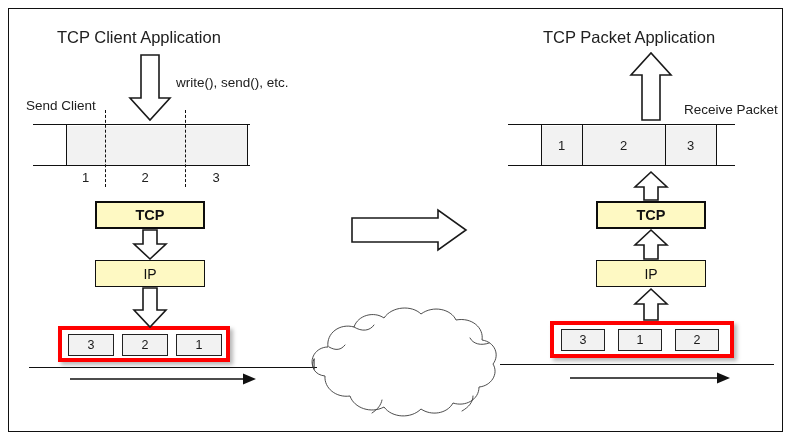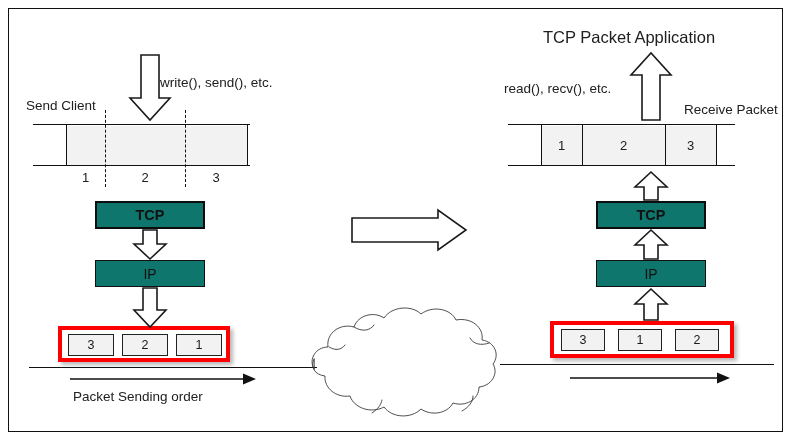--- a/index.html
+++ b/index.html
@@ -14,43 +14,44 @@
 
   
   .buf-outer{position:absolute;box-sizing:border-box;border-top:1.6px solid #111;border-bottom:1.6px solid #111;}
   .buf-fill{position:absolute;background:#f2f2f2;box-sizing:border-box;}
   .vline{position:absolute;width:0;border-left:1.6px solid #111;}
   .dline{position:absolute;width:0;border-left:1.7px dashed #111;}
 
   .cellnum{position:absolute;font-size:13px;color:#202020;text-align:center;}
 
   
-  .pbox{position:absolute;box-sizing:border-box;background:#0f766e;border:1.3px solid #111;
+  .pbox{position:absolute;box-sizing:border-box;background:#fef9c3;border:1.3px solid #111;
         display:flex;align-items:center;justify-content:center;font-size:14px;color:#111;}
   .pbox.tcp{border:2.4px solid #0d0d0d;font-weight:bold;font-size:14.5px;}
 
   
   .redbox{position:absolute;box-sizing:border-box;border:4px solid #ff0000;background:#ffffff;
           box-shadow:3px 3px 4px rgba(0,0,0,0.28);}
   .pkt{position:absolute;box-sizing:border-box;border:1.2px solid #222;background:#f2f2f2;
        display:flex;align-items:center;justify-content:center;font-size:12.5px;color:#1a1a1a;}
 
   .wire{position:absolute;height:0;border-top:1.4px solid #111;}
 
   svg.ov{position:absolute;left:0;top:0;width:809px;height:442px;pointer-events:none;}
 </style>
 </head>
 <body>
 
 <div id="stage">
 
   <div class="frame"></div>
 
+  <div class="txt title" style="left:57px;top:29px;">TCP Client Application</div>
 
-  <div class="txt lbl" style="left:160px;top:76px;">write(), send(), etc.</div>
+  <div class="txt lbl" style="left:176px;top:76px;">write(), send(), etc.</div>
 
   <div class="txt lbl" style="left:26px;top:99px;">Send Client</div>
 
   <div class="buf-outer" style="left:33px;top:124px;width:217px;height:42px;"></div>
   <div class="buf-fill" style="left:66px;top:125.5px;width:181px;height:39px;"></div>
   <div class="vline" style="left:66px;top:124px;height:42px;"></div>
   <div class="vline" style="left:247px;top:124px;height:42px;"></div>
   <div class="dline" style="left:105px;top:110px;height:77px;"></div>
   <div class="dline" style="left:185px;top:110px;height:77px;"></div>
 
@@ -61,25 +62,23 @@
   <div class="pbox tcp" style="left:95px;top:201px;width:110px;height:28px;">TCP</div>
   <div class="pbox" style="left:95px;top:260px;width:110px;height:27px;">IP</div>
 
   <div class="redbox" style="left:58px;top:326px;width:172px;height:36px;"></div>
   <div class="pkt" style="left:68px;top:334px;width:46px;height:22px;">3</div>
   <div class="pkt" style="left:122px;top:334px;width:46px;height:22px;">2</div>
   <div class="pkt" style="left:176px;top:334px;width:46px;height:22px;">1</div>
 
   <div class="wire" style="left:29px;top:367px;width:288px;"></div>
 
-  <div class="txt lbl" style="left:73px;top:390px;">Packet Sending order</div>
 
   <div class="txt title" style="left:543px;top:29px;">TCP Packet Application</div>
 
-  <div class="txt lbl" style="left:504px;top:82px;">read(), recv(), etc.</div>
 
   <div class="txt lbl" style="left:684px;top:103px;">Receive Packet</div>
 
   <div class="buf-outer" style="left:508px;top:124px;width:227px;height:42px;"></div>
   <div class="buf-fill" style="left:541px;top:125.5px;width:175px;height:39px;"></div>
   <div class="vline" style="left:541px;top:124px;height:42px;"></div>
   <div class="vline" style="left:582px;top:124px;height:42px;"></div>
   <div class="vline" style="left:665px;top:124px;height:42px;"></div>
   <div class="vline" style="left:716px;top:124px;height:42px;"></div>
 

